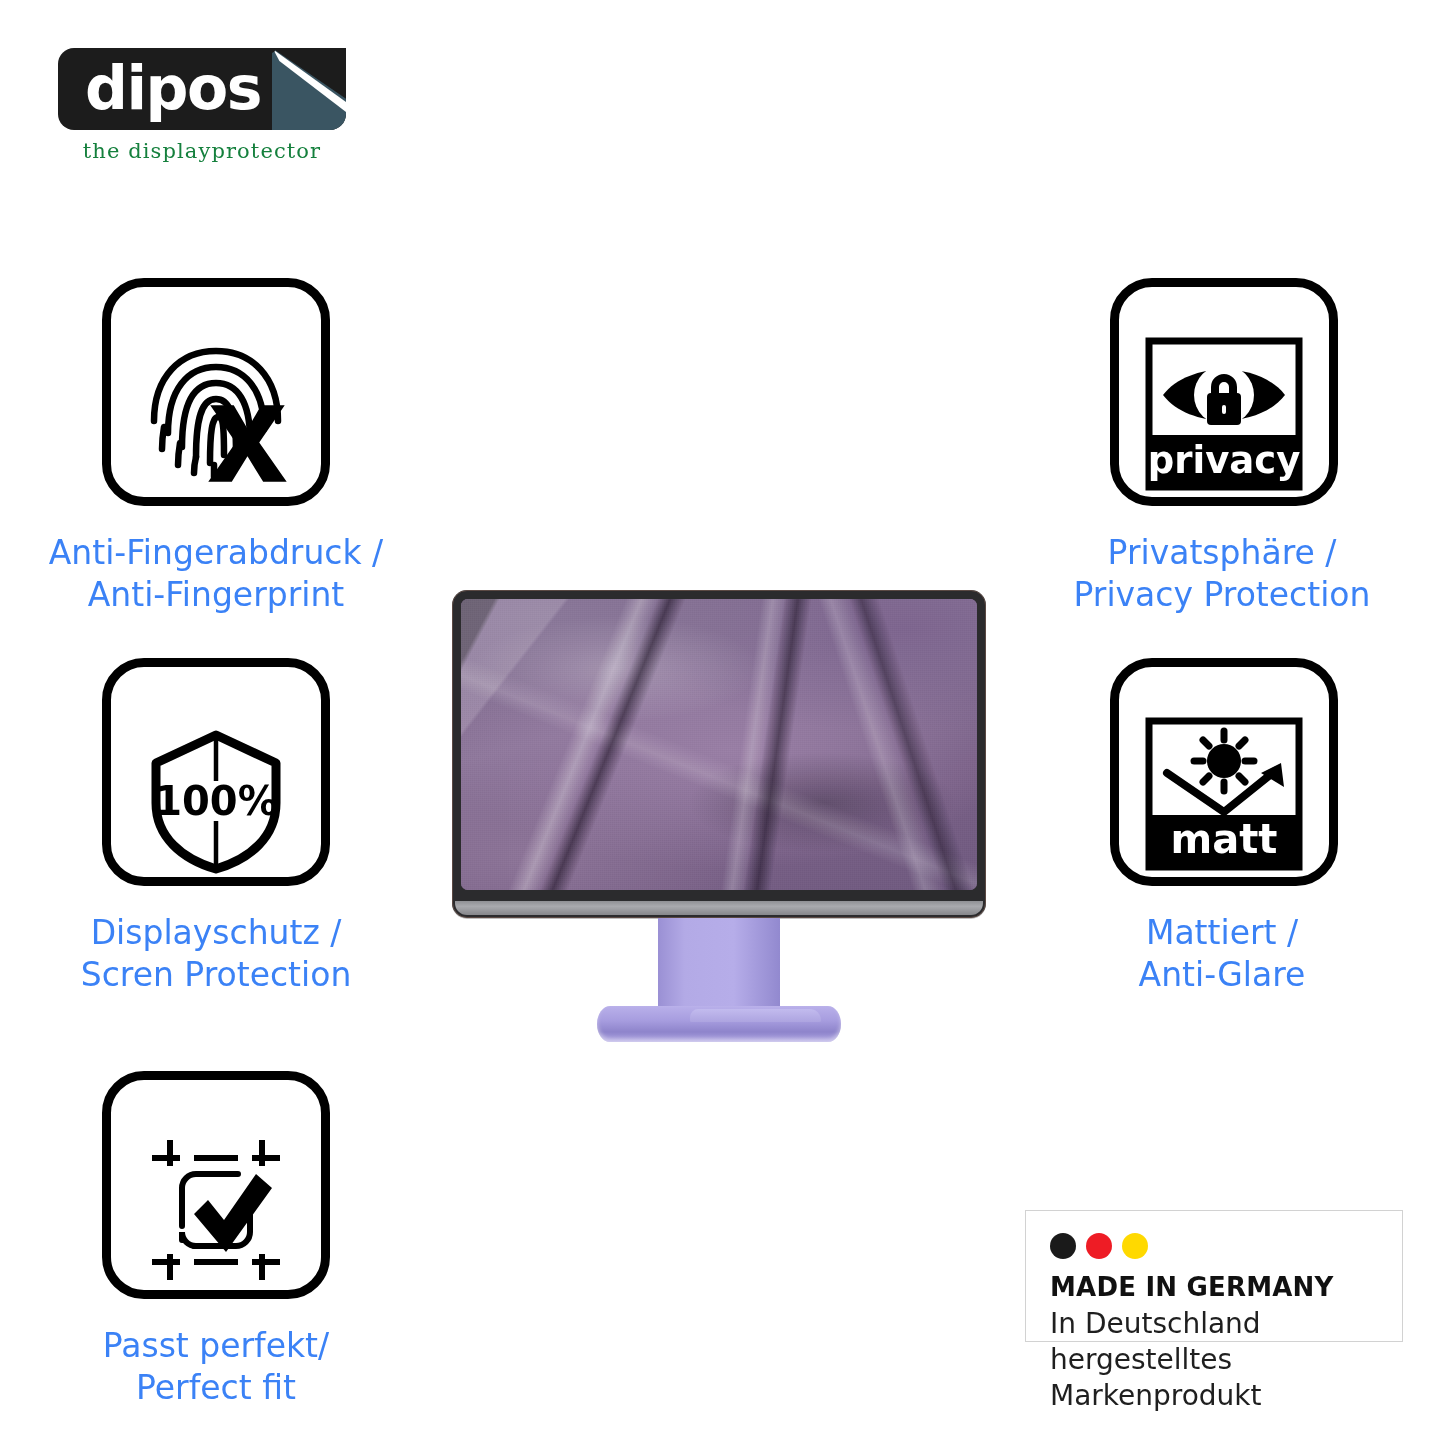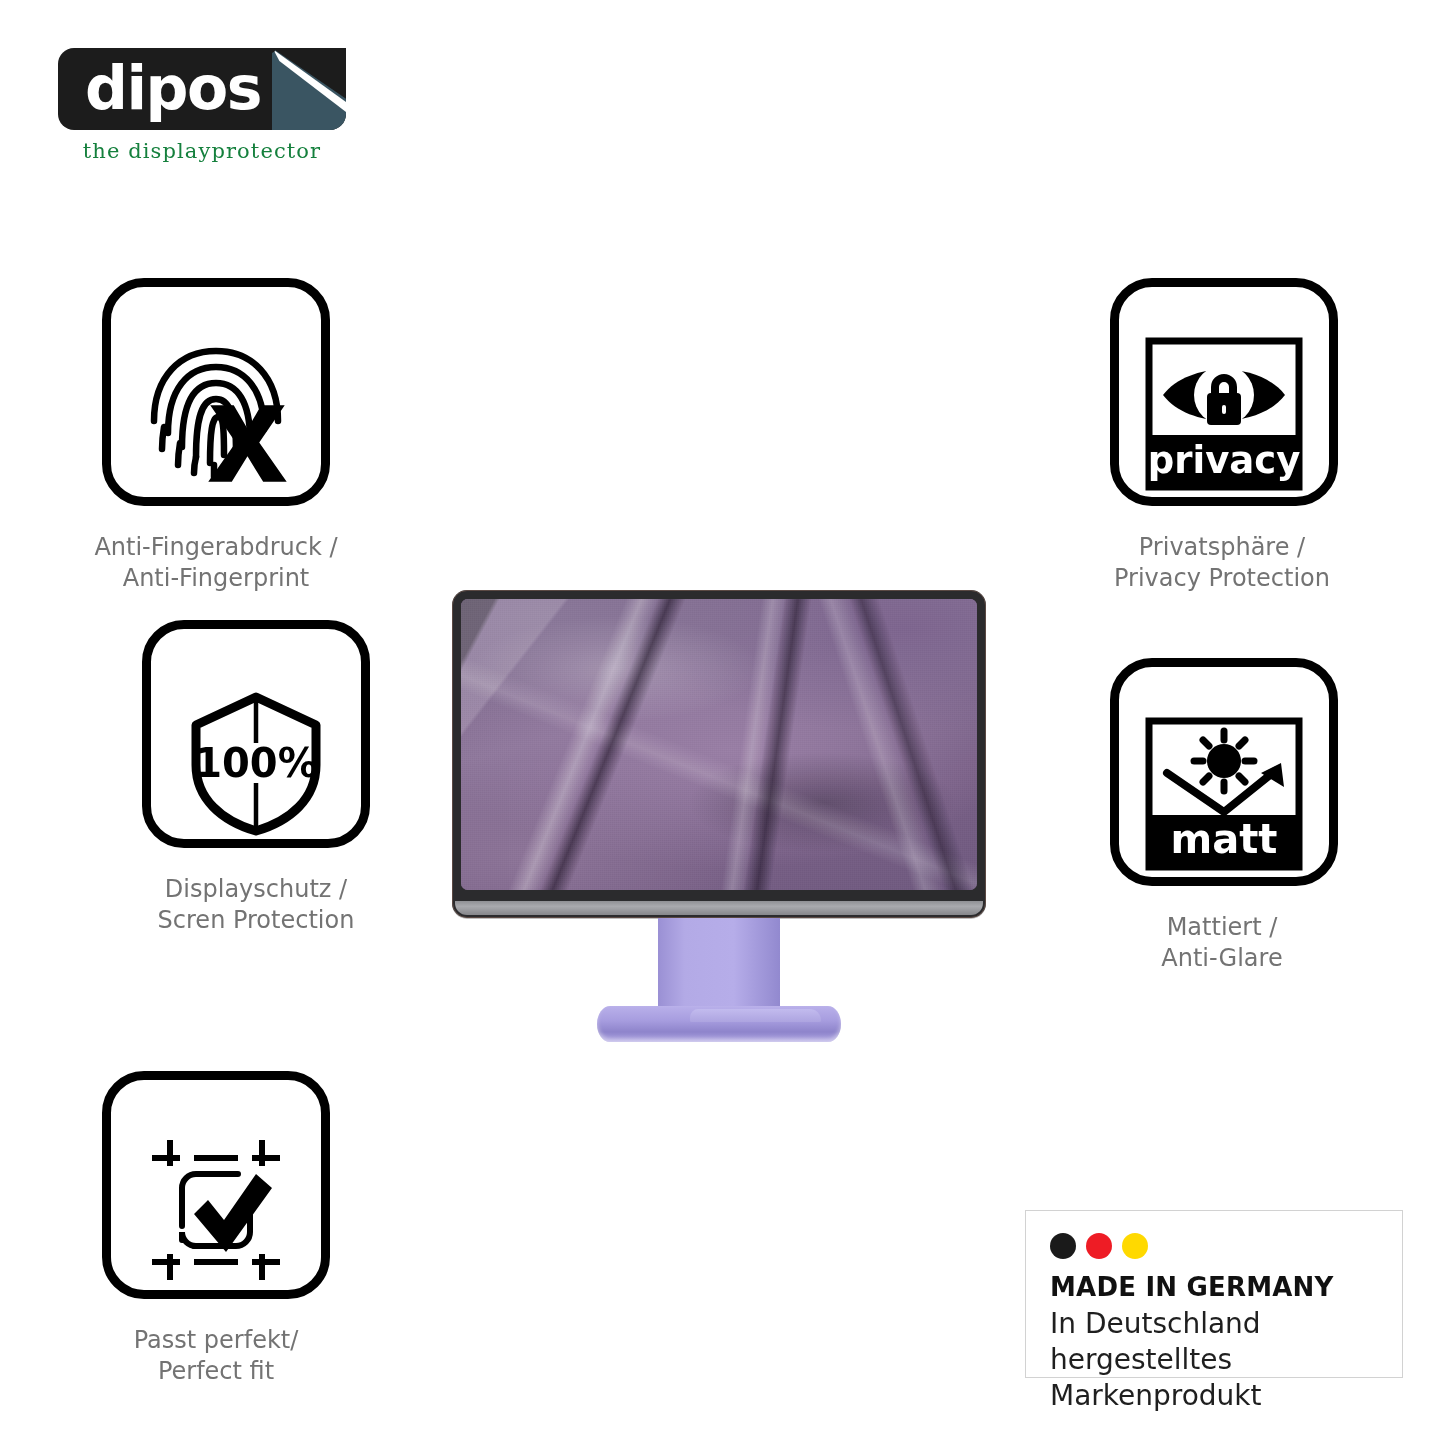--- a/index.html
+++ b/index.html
@@ -105,37 +105,37 @@
     border: 9px solid #000000;
     border-radius: 42px;
     background: #ffffff;
     box-sizing: border-box;
     display: flex;
     align-items: flex-end;
     justify-content: center;
   }
   .feature .caption {
     margin-top: 26px;
-    font-size: 24px;
+    font-size: 33px;
     line-height: 1.28;
-    color: #737373;
+    color: #3b82f6;
     text-align: center;
     width: 420px;
     white-space: pre-line;
   }
 
   .col-left  .icon-box { margin-left: 14px; }
   .col-left  .caption  { margin-left: -82px; }
 
   .col-right { left: 1002px; }
   .col-right .icon-box { margin-left: 108px; }
   .col-right .caption  { margin-left: 10px; }
 
   .f1 { left: 88px;  top: 278px; }
-  .f2 { left: 88px;  top: 620px; margin-left: 40px; }
+  .f2 { left: 88px;  top: 658px; }
   .f3 { left: 88px;  top: 1071px; }
   .f4 { top: 278px; }
   .f5 { top: 658px; }
 
   
   .monitor {
     position: absolute;
     left: 452px;
     top: 590px;
   }
@@ -252,21 +252,21 @@
     background: linear-gradient(180deg, #c2bbee, #ada4e0);
     border-radius: 10px 14px 2px 2px;
   }
 
   
   .germany {
     position: absolute;
     left: 1025px;
     top: 1210px;
     width: 378px;
-    height: 168px;
+    height: 132px;
     border: 1px solid #d2d2d2;
     background: #ffffff;
     box-sizing: border-box;
     padding: 22px 0 0 24px;
   }
   .flag-dots { display: flex; gap: 10px; margin-bottom: 12px; }
   .dot { width: 26px; height: 26px; border-radius: 50%; }
   .g-title {
     font-weight: 700;
     font-size: 26px;

